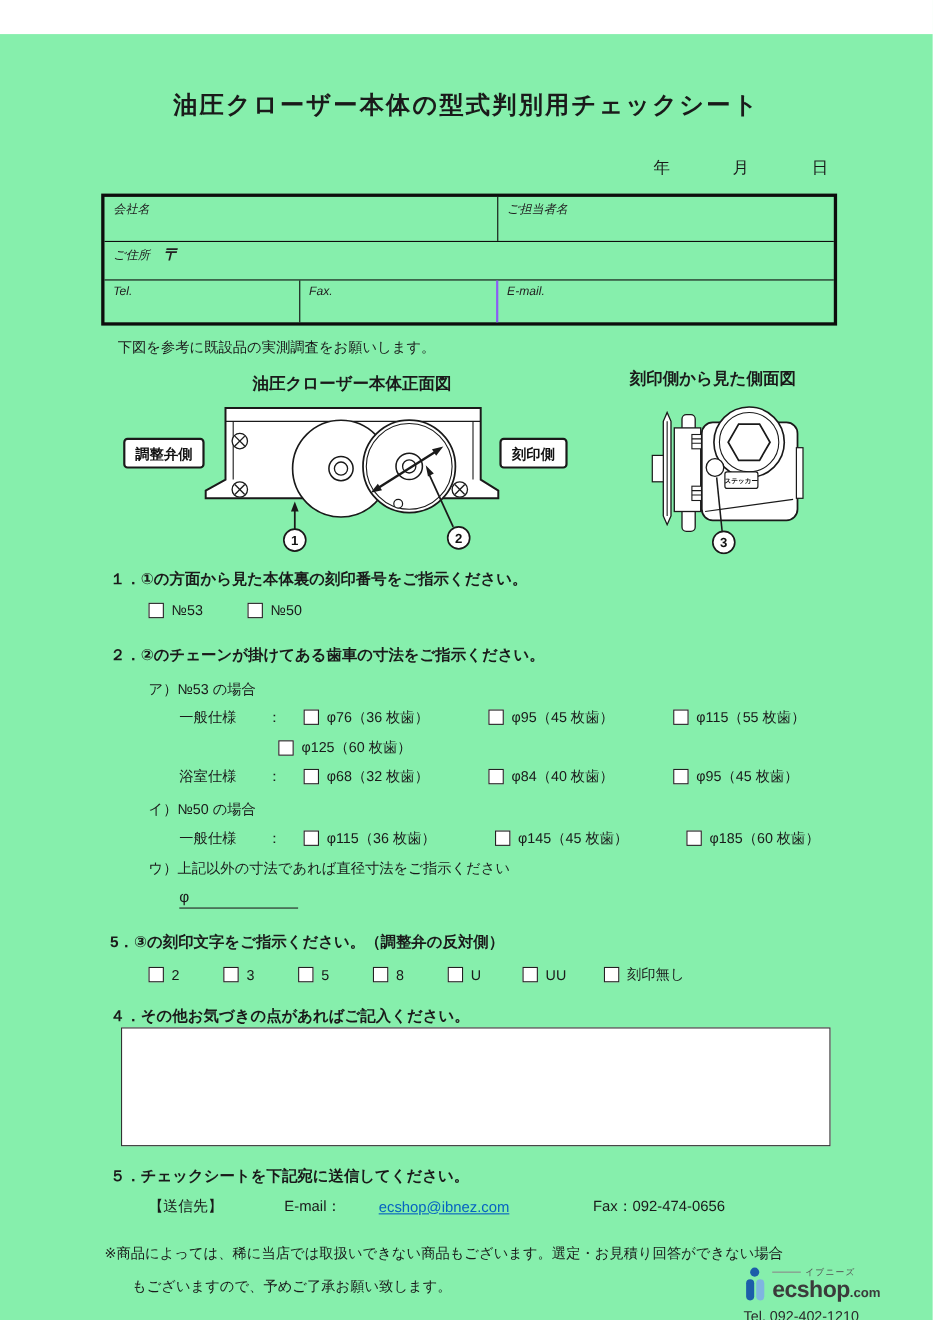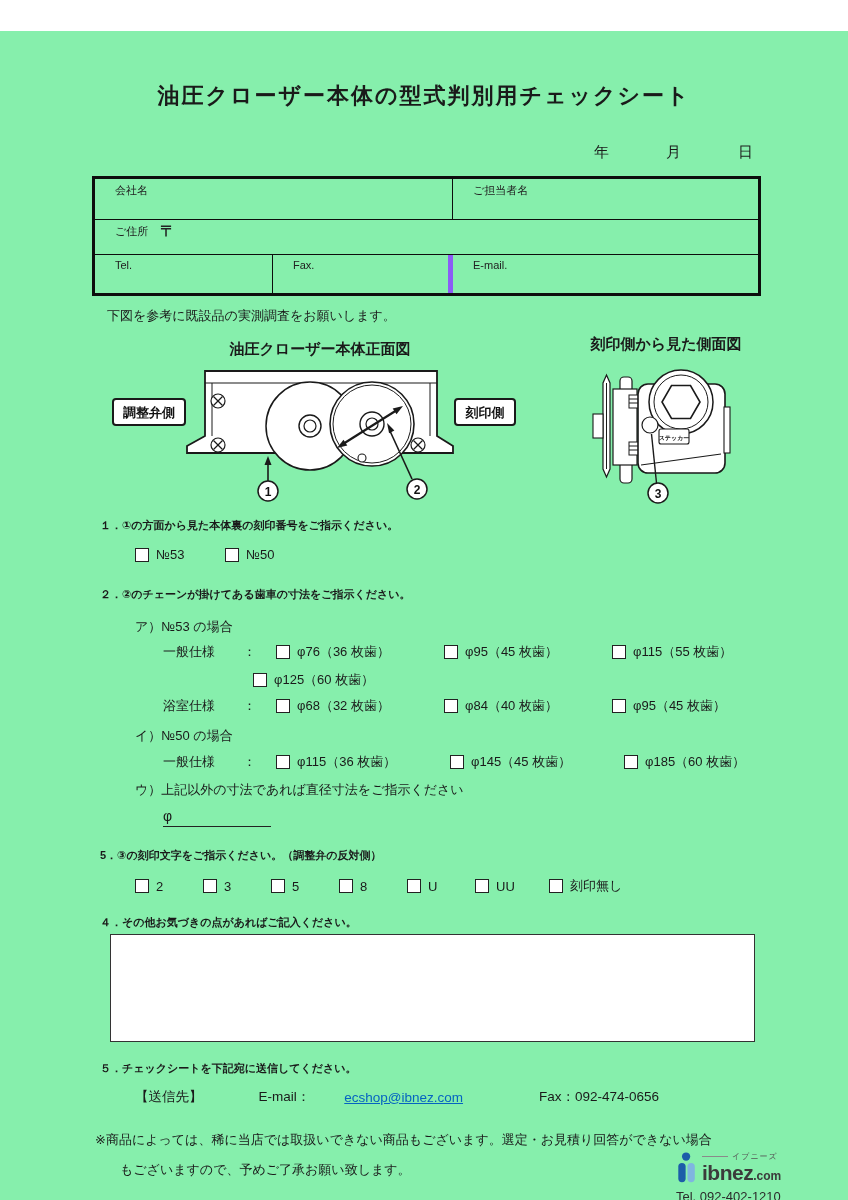--- a/index.html
+++ b/index.html
@@ -8,41 +8,41 @@
   .abs{position:absolute;}
 
   .title{top:50px;left:0;width:848px;text-align:center;font-size:22px;font-weight:700;letter-spacing:2px;}
 
   .date-row{top:112px;right:95px;display:flex;gap:57px;font-size:15px;}
 
   
   .info-table{top:145px;left:92px;width:663px;border:3px solid #0d0d0d;box-sizing:content-box;}
   .tr{display:flex;}
   .tr + .tr{border-top:1px solid #0d0d0d;}
-  .td{box-sizing:border-box;padding:4px 20px;font-size:11px;color:#222;}
+  .td{box-sizing:border-box;padding:4px 8px;font-size:11px;color:#222;font-style:italic;}
   .r1 .td{height:40px;}
   .r1 .c1{width:358px;border-right:1px solid #0d0d0d;}
   .r1 .c2{flex:1;}
   .r2 .td{height:34px;width:100%;display:flex;align-items:flex-start;}
   .postal{font-size:15px;font-weight:700;margin-left:12px;margin-top:-2px;}
   .r3 .td{height:38px;}
   .r3 .t1{width:178px;border-right:1px solid #0d0d0d;}
-  .r3 .t2{width:180px;border-right:5px solid #8b5cf6;}
+  .r3 .t2{width:180px;border-right:2px solid #8b5cf6;}
   .r3 .t3{flex:1;}
 
   .intro{top:276px;left:107px;font-size:13px;}
 
   .fig-title{font-weight:700;font-size:15px;text-align:center;}
   .fig-title.front{top:309px;left:190px;width:260px;}
-  .fig-title.side{top:304px;left:581px;width:170px;}
+  .fig-title.side{top:304px;left:563px;width:170px;}
 
   .front-svg{top:330px;left:105px;}
   .side-svg{top:338px;left:585px;}
 
-  .q-heading{font-weight:700;font-size:11px;}
+  .q-heading{font-weight:700;font-size:14px;}
   .row{display:flex;align-items:center;font-size:13px;gap:10px;}
   .opt{display:inline-flex;align-items:center;font-size:13px;}
   .cb{display:inline-block;width:12px;height:12px;border:1.5px solid #222;background:#fff;margin-right:7px;flex:none;}
   .w80{min-width:80px;}
   .w158{min-width:158px;}
   .w162{min-width:164px;}
   .w57{min-width:58px;}
   .indent2{padding-left:63px;}
   .spec-label{width:67px;}
   .spec-colon{margin:0 10px 0 3px;}
@@ -331,20 +331,20 @@
         <circle cx="11" cy="5" r="4.5" fill="#1c5da9"></circle>
         <rect x="2.5" y="12" width="8" height="21" rx="4" fill="#1c5da9"></rect>
         <rect x="12.5" y="12" width="8" height="21" rx="4" fill="#7fb5e0"></rect>
       </svg>
       <div class="logo-textcol">
         <div class="kana-row">
           <span class="kana-line"></span>
           <span class="kana">イブニーズ</span>
         </div>
         <div>
-          <span class="brand">ibnez</span><span class="tld">.com</span>
+          <span class="brand">ecshop</span><span class="tld">.com</span>
         </div>
       </div>
     </div>
     <div class="logo-tel">Tel. 092-402-1210</div>
   </div>
 
 </div>
 
 </body></html>

